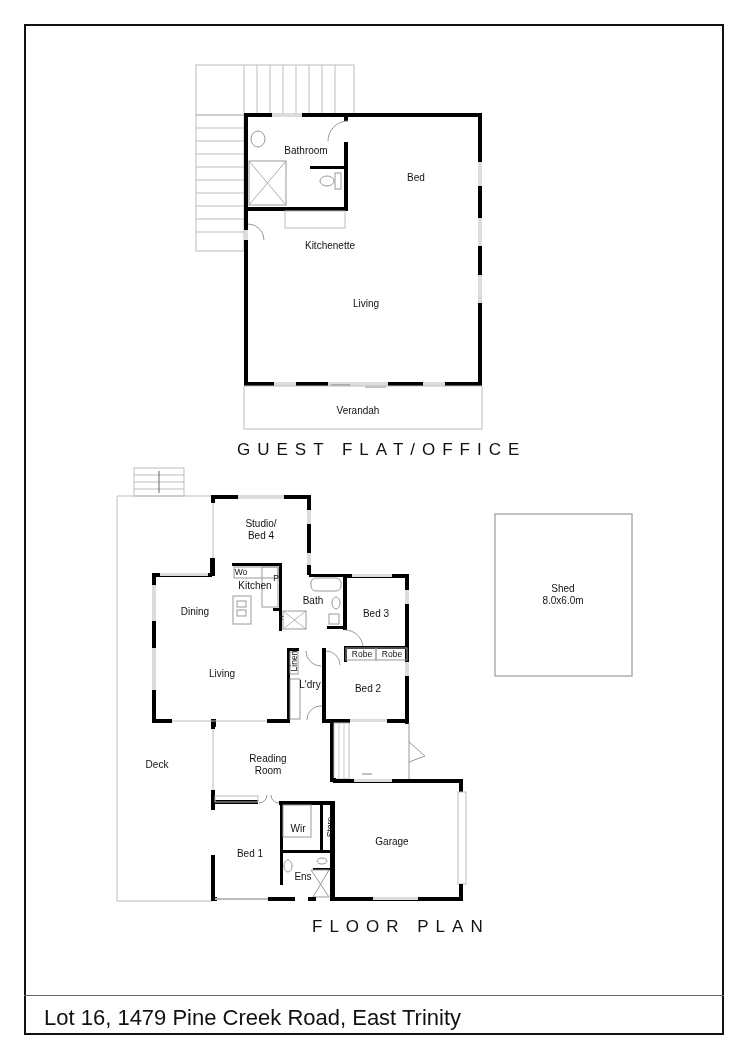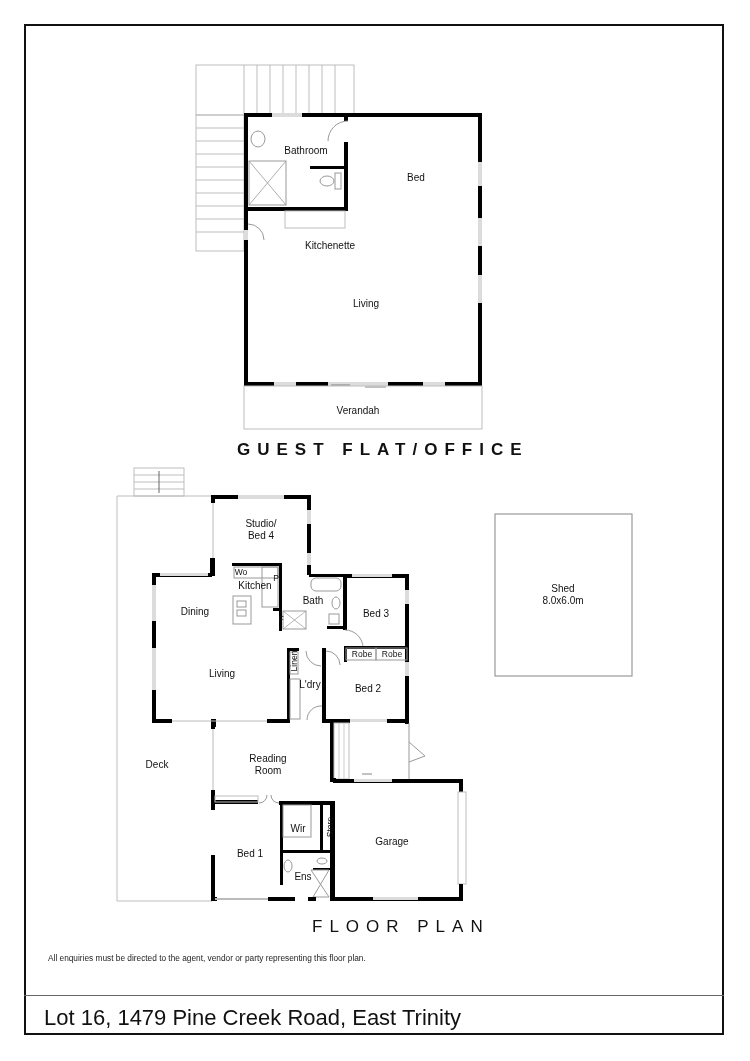--- a/index.html
+++ b/index.html
@@ -230,21 +230,20 @@
     <text class="lbl" x="303" y="880">Ens</text>
   </g>
 
   <g>
     <rect x="495" y="514" width="137" height="162" fill="none" stroke="#999" stroke-width="1.2"></rect>
     <text class="lbl" x="563" y="592">Shed</text>
     <text class="lbl" x="563" y="604">8.0x6.0m</text>
   </g>
 </svg>
 
-<div class="heading" style="left:237px; top:440px;font-weight:bold;">GUEST FLAT/OFFICE</div>
+<div class="heading" style="left:237px; top:440px;">GUEST FLAT/OFFICE</div>
 <div class="heading" style="left:282px; top:917px;margin-left:30px;">FLOOR PLAN</div>
 
 <div class="disclaimer">
-  <div>All enquiries must be directed to the agent, vendor or party representing this floor plan.</div>
 </div>
 
 <div class="footer-rule"></div>
 <div class="address">Lot 16, 1479 Pine Creek Road, East Trinity</div>
 
 </body></html>

